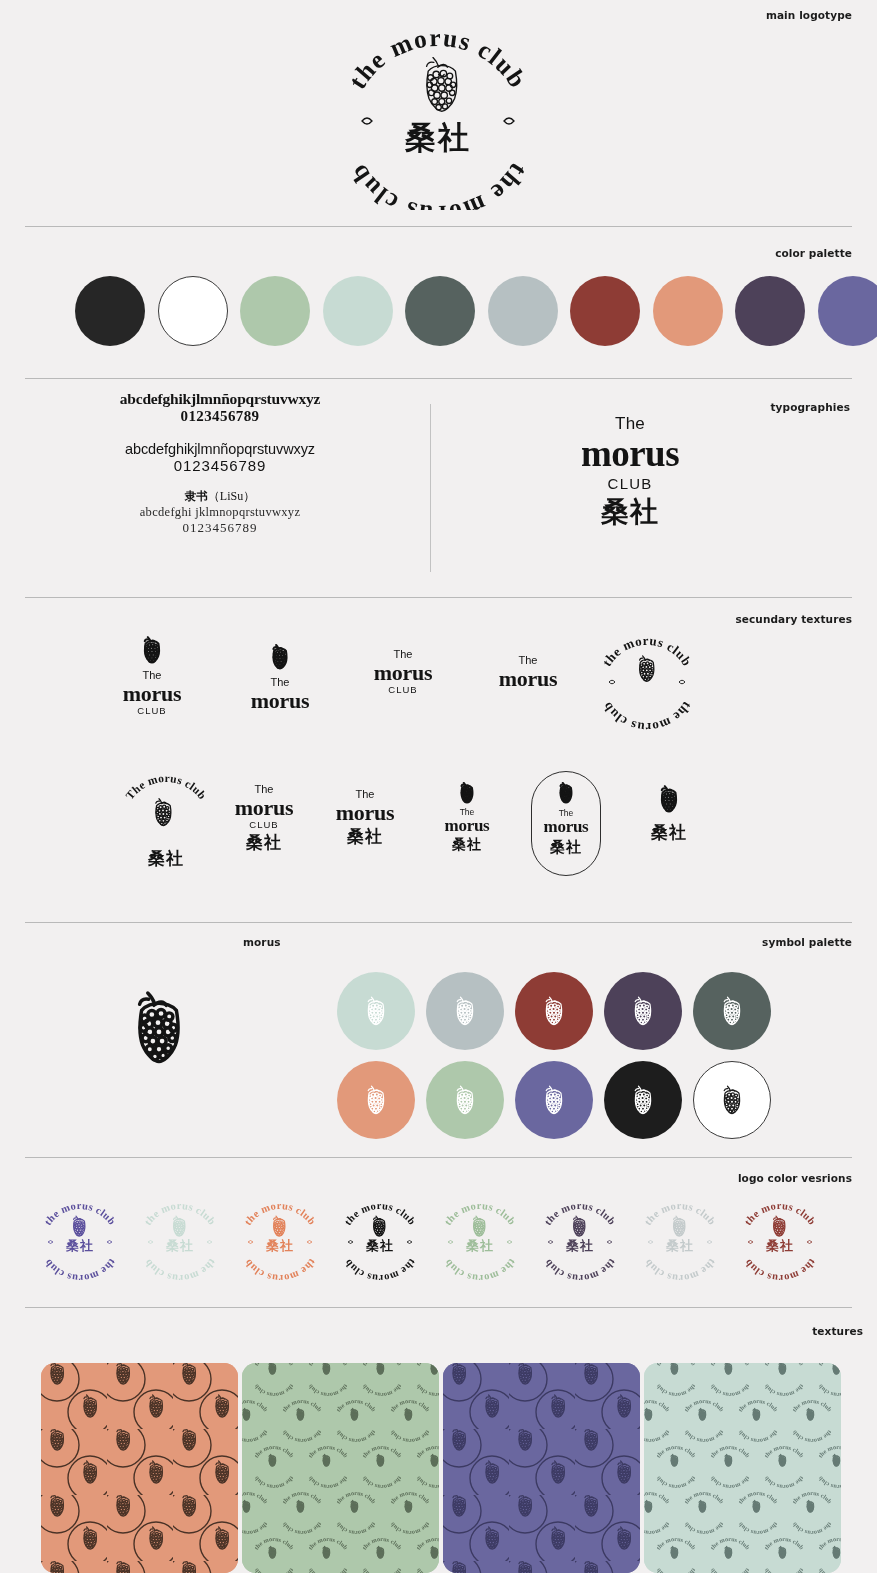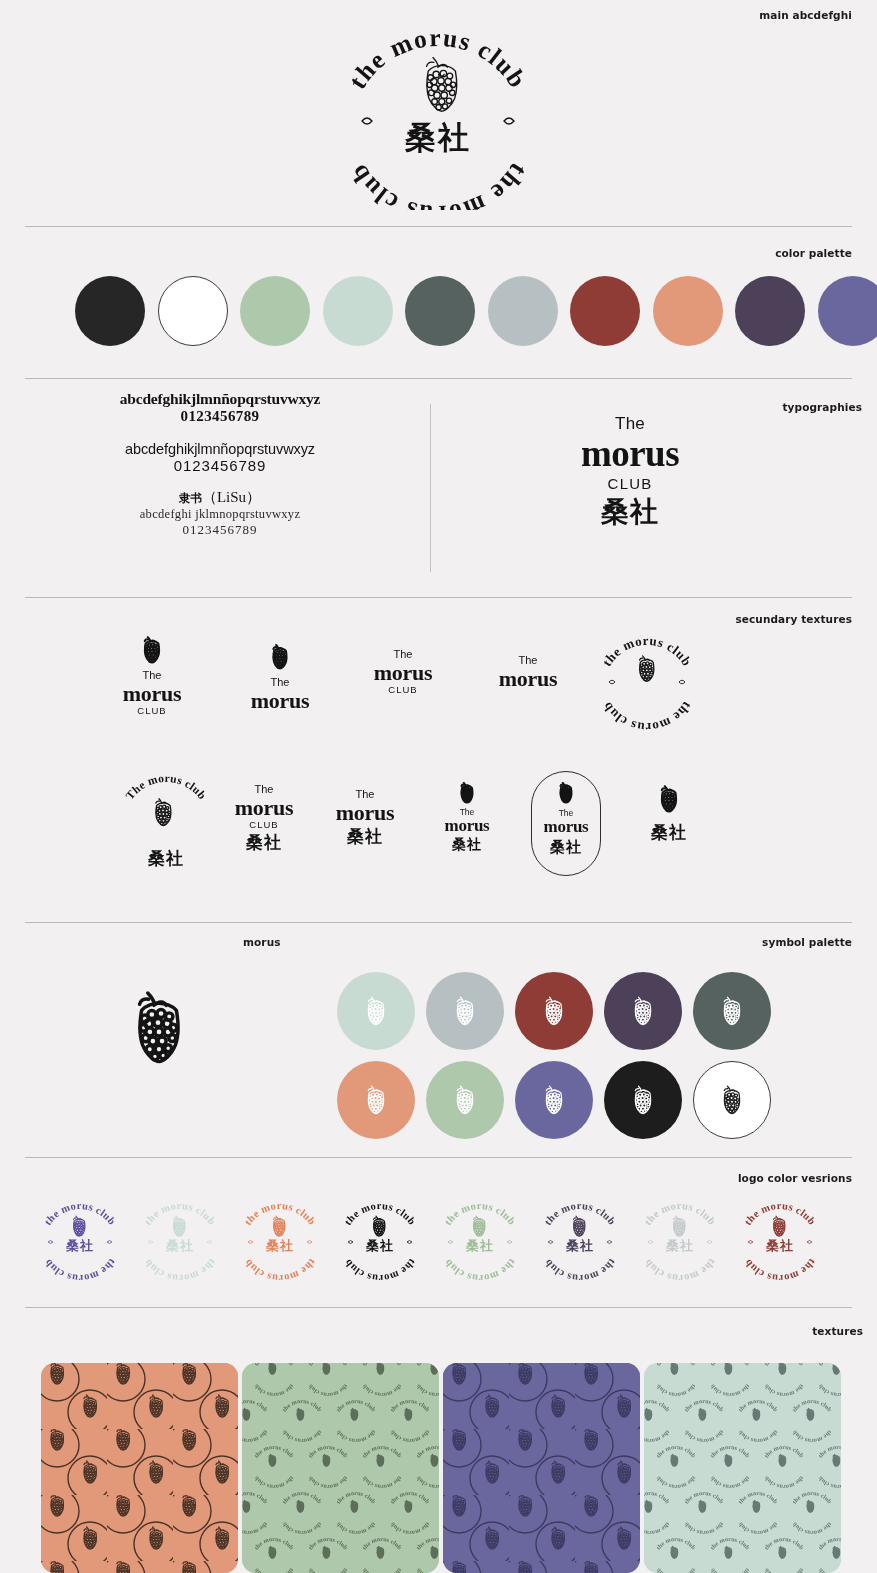--- a/index.html
+++ b/index.html
@@ -38,21 +38,21 @@
   
   .type-left { position: absolute; left: 40px; top: 390px; width: 360px; text-align: center; color: #131313; }
   .type-block { margin-bottom: 16px; }
   .t-serif-h { font-family: "Liberation Serif", serif; font-weight: 700; font-size: 15.5px; letter-spacing: .1px; }
   .t-serif-a { font-family: "Liberation Serif", serif; font-weight: 700; font-size: 15.5px; letter-spacing: -.2px; }
   .t-serif-n { font-family: "Liberation Serif", serif; font-weight: 700; font-size: 15px; letter-spacing: .4px; }
   .t-sans-h { font-family: "Liberation Sans", sans-serif; font-size: 16px; font-weight: 400; letter-spacing: .3px; }
   .t-sans-a { font-family: "Liberation Sans", sans-serif; font-size: 14.5px; font-weight: 400; letter-spacing: -.1px; }
   .t-sans-n { font-family: "Liberation Sans", sans-serif; font-size: 15px; font-weight: 400; letter-spacing: .9px; }
   .t-li-h { font-family: "DejaVu Serif", serif; font-size: 11.5px; font-weight: 700; }
-  .t-li-h span.rom { font-weight: 400; font-family: "Liberation Serif", serif; font-size: 15px; }
+  .t-li-h span.rom { font-weight: 400; font-family: "Liberation Serif", serif; font-size: 12px; }
   .t-li-a { font-family: "Liberation Serif", serif; font-size: 12.5px; letter-spacing: .3px; color: #2a2a2a; }
   .t-li-n { font-family: "Liberation Serif", serif; font-size: 13px; letter-spacing: 1px; color: #2a2a2a; }
   .type-rule { position: absolute; left: 430px; top: 404px; width: 1px; height: 168px; background: #c2c2c2; }
 
   .type-right { position: absolute; left: 500px; top: 415px; width: 260px; text-align: center; color: #141414; }
   .tr-the { font-family: "Liberation Sans", sans-serif; font-size: 17px; letter-spacing: .2px; line-height: 1.1; }
   .tr-morus { font-family: "Liberation Serif", serif; font-weight: 700; font-size: 37px; letter-spacing: -.5px; line-height: 1.05; margin: 1px 0 2px; }
   .tr-club { font-family: "Liberation Sans", sans-serif; font-size: 15px; letter-spacing: 1.2px; line-height: 1.1; }
   .tr-cjk { font-family: "DejaVu Serif", serif; font-weight: 700; font-size: 28px; letter-spacing: 1px; line-height: 1.25; margin-top: 2px; }
 
@@ -91,21 +91,21 @@
     overflow: hidden;
     position: relative;
   }
   .tex svg { display: block; }
 </style>
 </head>
 <body>
 
 <div class="page">
 
-  <div class="sec-label" style="right:25px; top:9px;">main abcdefghi</div>
+  <div class="sec-label" style="right:25px; top:9px;">main logotype</div>
 
   <div style="position:absolute; left:318px; top:20px;">
     <svg width="240" height="190" viewBox="0 0 240 190">
       <defs>
         <path id="arcTop" d="M 34,112 A 86,86 0 0 1 206,112" fill="none"></path>
         <path id="arcBot" d="M 206,100 A 86,86 0 0 1 34,100" fill="none"></path>
       </defs>
       <text font-family="Liberation Serif, serif" font-weight="700" font-size="25.5" fill="#141414" letter-spacing="1.5">
         <textPath href="#arcTop" startOffset="50%" text-anchor="middle">the morus club</textPath>
       </text>
@@ -162,21 +162,21 @@
       <div class="sw" style="background: rgb(86, 98, 95);"></div>
       <div class="sw" style="background: rgb(182, 192, 194);"></div>
       <div class="sw" style="background: rgb(142, 60, 53);"></div>
       <div class="sw" style="background: rgb(226, 153, 122);"></div>
       <div class="sw" style="background: rgb(77, 65, 89);"></div>
       <div class="sw" style="background: rgb(106, 103, 159);"></div>
     </div>
 
   <div class="divider" style="top:378px;"></div>
 
-  <div class="sec-label" style="right:15px; top:401px;">typographies</div>
+  <div class="sec-label" style="right:27px; top:401px;">typographies</div>
 
   <div class="type-left">
     <div class="type-block">
       <div class="t-serif-a">abcdefghikjlmnñopqrstuvwxyz</div>
       <div class="t-serif-n">0123456789</div>
     </div>
     <div class="type-block" style="margin-bottom:14px;">
       <div class="t-sans-a">abcdefghikjlmnñopqrstuvwxyz</div>
       <div class="t-sans-n">0123456789</div>
     </div>

